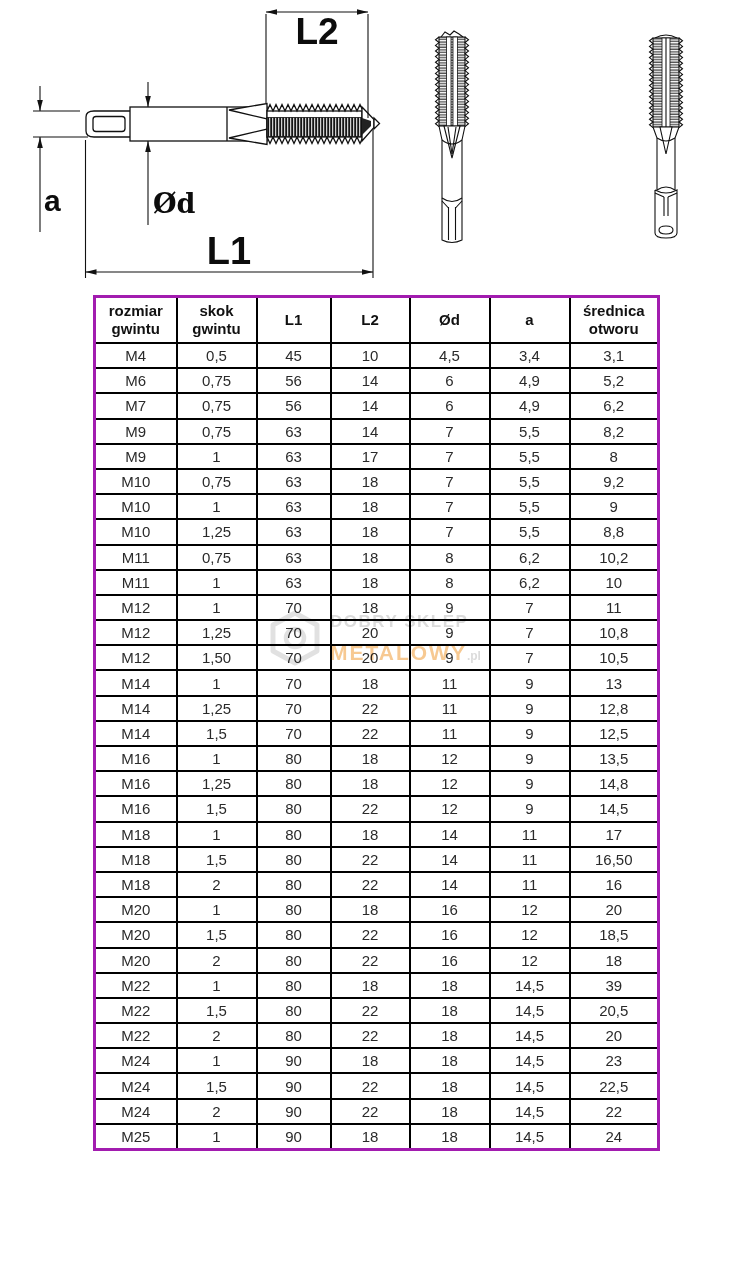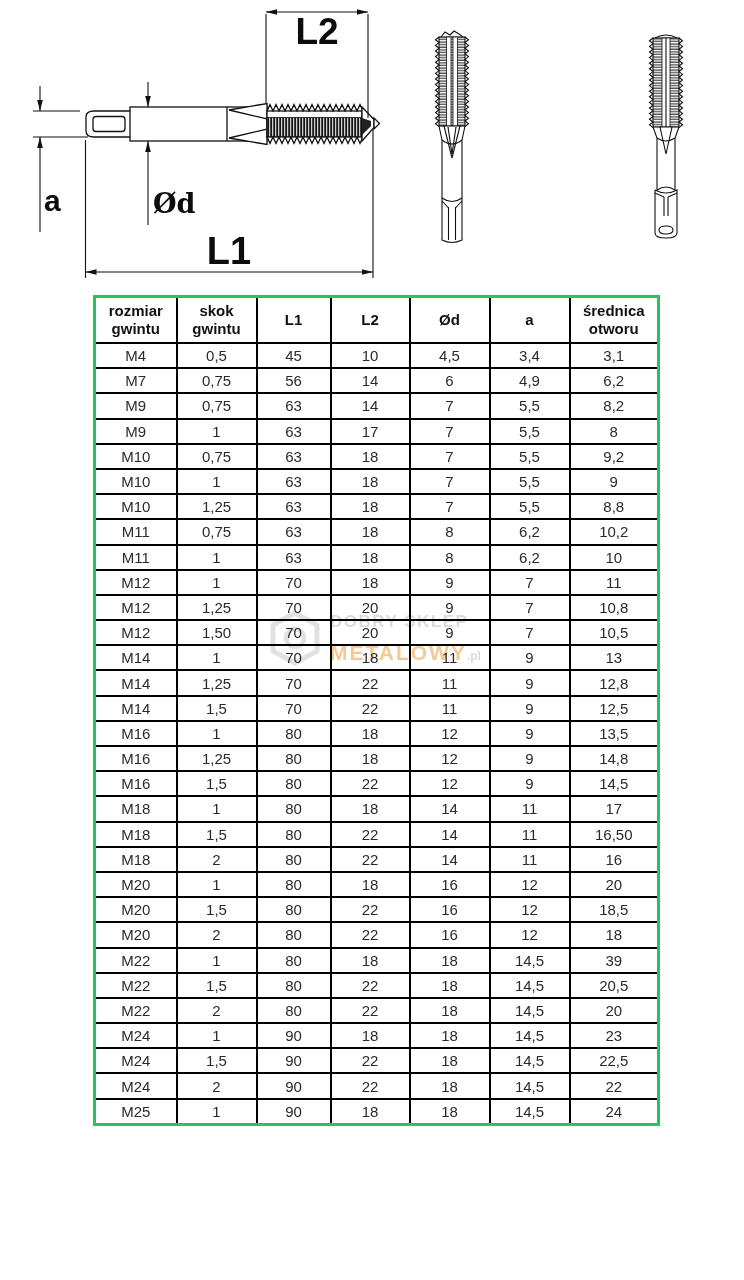--- a/index.html
+++ b/index.html
@@ -8,21 +8,21 @@
     font-family:"Liberation Sans",sans-serif;color:#1a1a1a;border-radius:11px;
   }
   .diagram-area{position:absolute;left:0;top:0;width:744px;height:292px;}
   .main-drawing{position:absolute;left:0;top:0;}
   .tap-front{position:absolute;left:428px;top:28px;}
   .tap-side{position:absolute;left:642px;top:30px;}
 
   .table-wrap{position:absolute;left:93px;top:295px;width:564px;}
   table.spec{
     border-collapse:collapse;width:100%;table-layout:fixed;
-    border:3px solid #22c55e;background:#fff;
+    border:3px solid #a21caf;background:#fff;
   }
   table.spec th, table.spec td{
     border:2px solid #000;text-align:center;vertical-align:middle;
     color:#2a2a2a;overflow:hidden;
   }
   table.spec th{font-size:15px;font-weight:bold;height:44px;line-height:1.2;padding:0 4px;color:#111;}
   table.spec td{font-size:15px;height:23.2px;padding:0;}
 
   .watermark{
     position:absolute;left:268px;top:610px;display:flex;align-items:center;
@@ -195,20 +195,29 @@
     <td>M4</td>
     <td>0,5</td>
     <td>45</td>
     <td>10</td>
     <td>4,5</td>
     <td>3,4</td>
     <td>3,1</td>
   </tr>
 
 
+  <tr>
+    <td>M6</td>
+    <td>0,75</td>
+    <td>56</td>
+    <td>14</td>
+    <td>6</td>
+    <td>4,9</td>
+    <td>5,2</td>
+  </tr>
 
   <tr>
     <td>M7</td>
     <td>0,75</td>
     <td>56</td>
     <td>14</td>
     <td>6</td>
     <td>4,9</td>
     <td>6,2</td>
   </tr>

